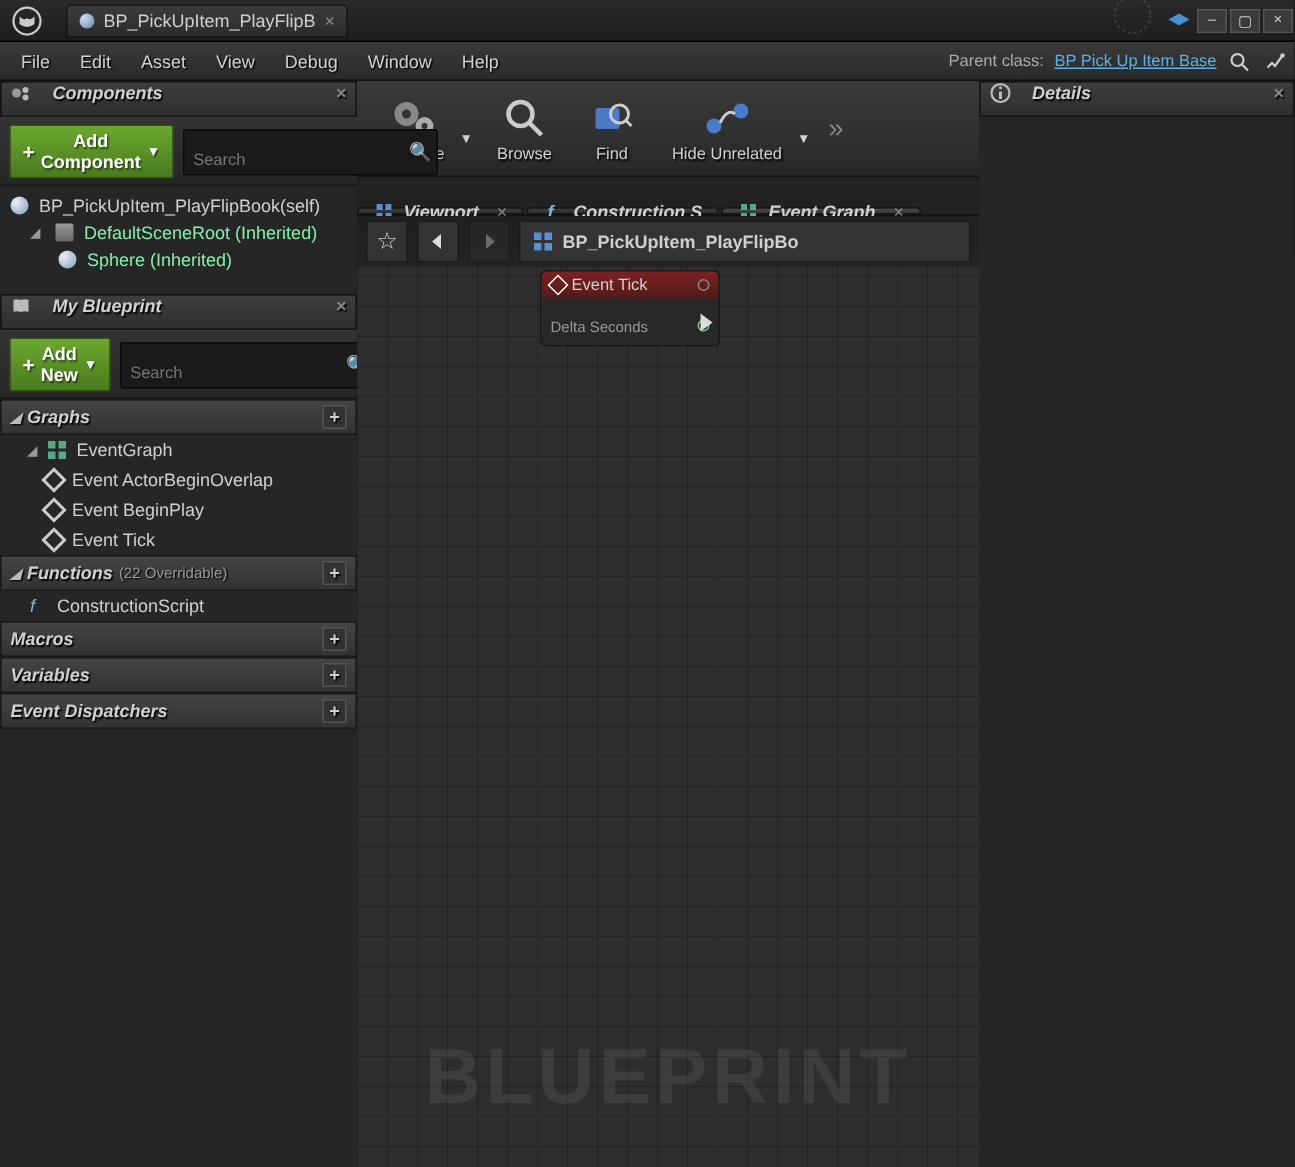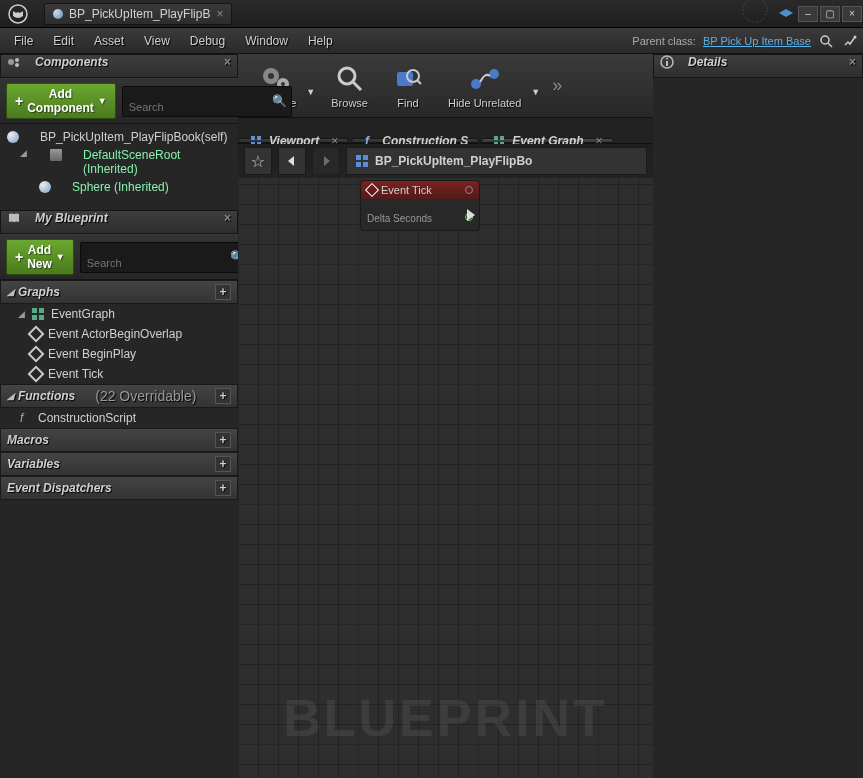--- a/index.html
+++ b/index.html
@@ -35,35 +35,35 @@
 .section-bar { background: linear-gradient(#333, #262626); padding: 4px 6px; display: flex; align-items: center; gap: 6px; border-top: 1px solid #3a3a3a; border-bottom: 1px solid #151515; }
 .add-btn { background: linear-gradient(#6ba82f, #4a7a1f); color: #fff; border: 1px solid #2f4f10; border-radius: 2px; padding: 3px 8px; font-weight: bold; font-size: 12px; display: flex; align-items: center; gap: 4px; text-shadow: 1px 1px 1px rgba(0,0,0,0.5); }
 .add-btn .plus { font-size: 14px; line-height: 1; }
 .add-btn .caret { font-size: 9px; }
 .search-box { flex: 1; background: #1a1a1a; border: 1px solid #0a0a0a; border-radius: 2px; padding: 14px 20px 3px 6px; color: #888; font-size: 11px; position: relative; }
 .search-wrap { flex: 1; position: relative; }
 .search-wrap .mag { position: absolute; right: 4px; top: 50%; transform: translateY(-50%); color: #888; font-size: 12px; }
 
 
 .tree { padding: 4px 2px; background: #262626; }
-.tree-row { display: flex; align-items: flex-start; padding: 2px 4px; gap: 20px; }
+.tree-row { display: flex; align-items: center; padding: 2px 4px; gap: 6px; }
 .tree-indent-1 { padding-left: 18px; }
 .tree-indent-2 { padding-left: 36px; }
 .tree-row .arrow { font-size: 9px; color: #999; width: 10px; }
 .tree-row .icon { width: 14px; height: 14px; display: flex; align-items: center; justify-content: center; }
 .sphere-dot { width: 12px; height: 12px; border-radius: 50%; background: radial-gradient(circle at 30% 30%, #eee, #78a0c8); }
 .cube-icon { width: 12px; height: 12px; background: linear-gradient(#999, #666); border-radius: 1px; }
 .inherited { color: #86efac; }
 
 
 .myblueprint { margin-top: 10px; flex: 1; }
 .category { background: linear-gradient(#444, #333); border: 1px solid #1a1a1a; padding: 3px 6px; display: flex; align-items: center; font-weight: bold; font-style: italic; text-shadow: 1px 1px 1px #000; }
 .category .arrow { font-size: 9px; margin-right: 4px; color: #bbb; }
 .category .plus-box { margin-left: auto; width: 16px; height: 16px; background: #333; border: 1px solid #555; display: flex; align-items: center; justify-content: center; font-size: 12px; font-style: normal; }
-.category .sub { font-weight: normal; font-style: normal; font-size: 14px; color: #999; margin-left: 20px; }
+.category .sub { font-weight: normal; font-style: normal; font-size: 10px; color: #999; margin-left: 4px; }
 .graph-row { display: flex; align-items: center; padding: 3px 6px 3px 18px; gap: 6px; }
 .event-row { padding-left: 30px; }
 .event-icon { width: 12px; height: 12px; border: 2px solid #ccc; transform: rotate(45deg); }
 .eye-btn { width: 20px; height: 16px; margin-left: 4px; display: flex; align-items: center; justify-content: center; }
 
 
 .toolbar { height: 64px; background: linear-gradient(#3a3a3a, #282828); display: flex; align-items: center; padding: 0 8px; gap: 2px; border-bottom: 1px solid #111; }
 .tool-btn { display: flex; flex-direction: column; align-items: center; justify-content: center; padding: 4px 10px; gap: 2px; cursor: pointer; border-radius: 2px; }
 .tool-btn .ticon { width: 36px; height: 32px; display: flex; align-items: center; justify-content: center; }
 .tool-btn .tlabel { font-size: 11px; text-shadow: 1px 1px 1px #000; }

